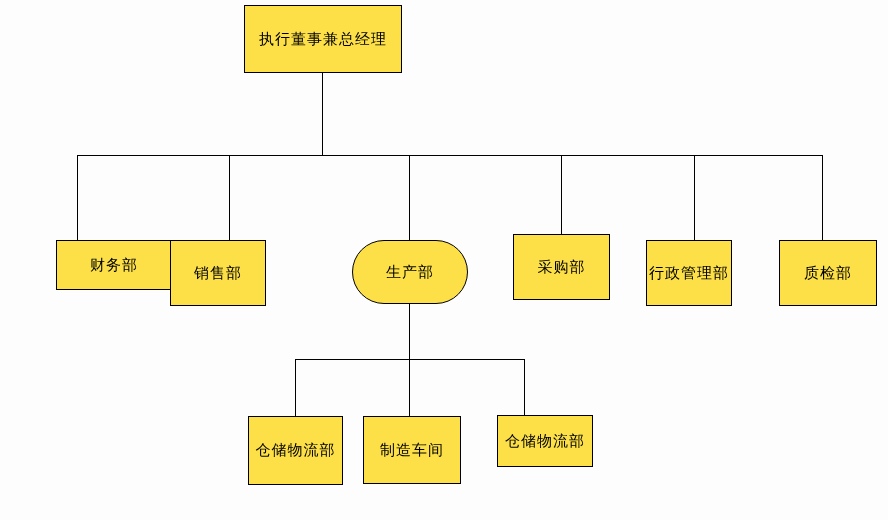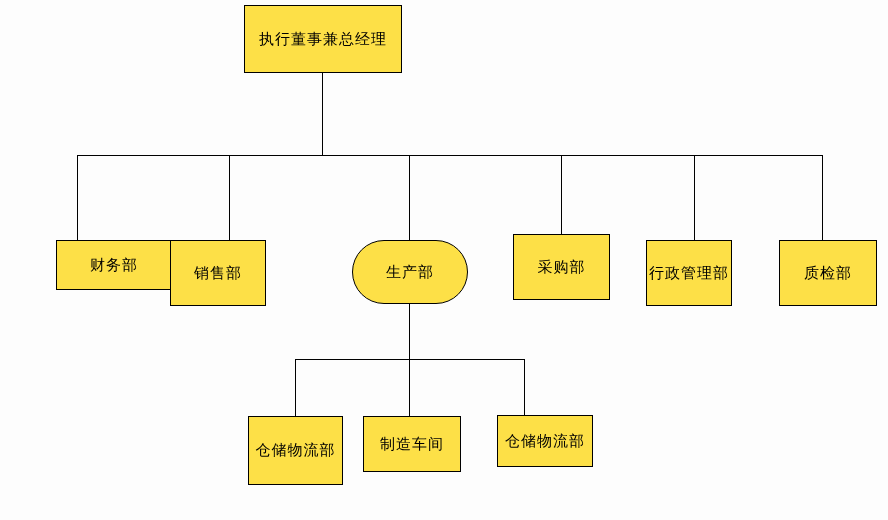--- a/index.html
+++ b/index.html
@@ -34,21 +34,21 @@
 
   
   .n-root { left: 244px; top: 5px;   width: 158px; height: 68px; }
   .n-d0   { left: 20px;  top: 240px; width: 116px; height: 50px; margin-left: 36px; }
   .n-d1   { left: 170px; top: 240px; width: 96px; height: 66px; }
   .n-d2   { left: 352px; top: 240px; width: 116px; height: 64px; border-radius: 32px; }
   .n-d3   { left: 513px; top: 234px; width: 97px;  height: 66px; }
   .n-d4   { left: 646px; top: 240px; width: 86px;  height: 66px; font-family: Liberation Mono, monospace; }
   .n-d5   { left: 773px; top: 240px; width: 98px;  height: 66px; margin-left: 6px; }
   .n-s0   { left: 248px; top: 416px; width: 95px;  height: 69px; }
-  .n-s1   { left: 363px; top: 416px; width: 98px;  height: 56px; }
+  .n-s1   { left: 363px; top: 416px; width: 98px;  height: 68px; }
   .n-s2   { left: 497px; top: 415px; width: 96px;  height: 52px; }
 
   
   .l-root-v { left: 322px; top: 73px;  width: 1px;   height: 82px; }
   .l-h1     { left: 78px;  top: 155px; width: 745px; height: 1px;  }
   .l-d0     { left: 77px;  top: 155px; width: 1px;   height: 85px; }
   .l-d1     { left: 229px; top: 155px; width: 1px;   height: 85px; }
   .l-d2     { left: 409px; top: 155px; width: 1px;   height: 85px; }
   .l-d3     { left: 561px; top: 155px; width: 1px;   height: 85px; }
   .l-d4     { left: 694px; top: 155px; width: 1px;   height: 85px; }

